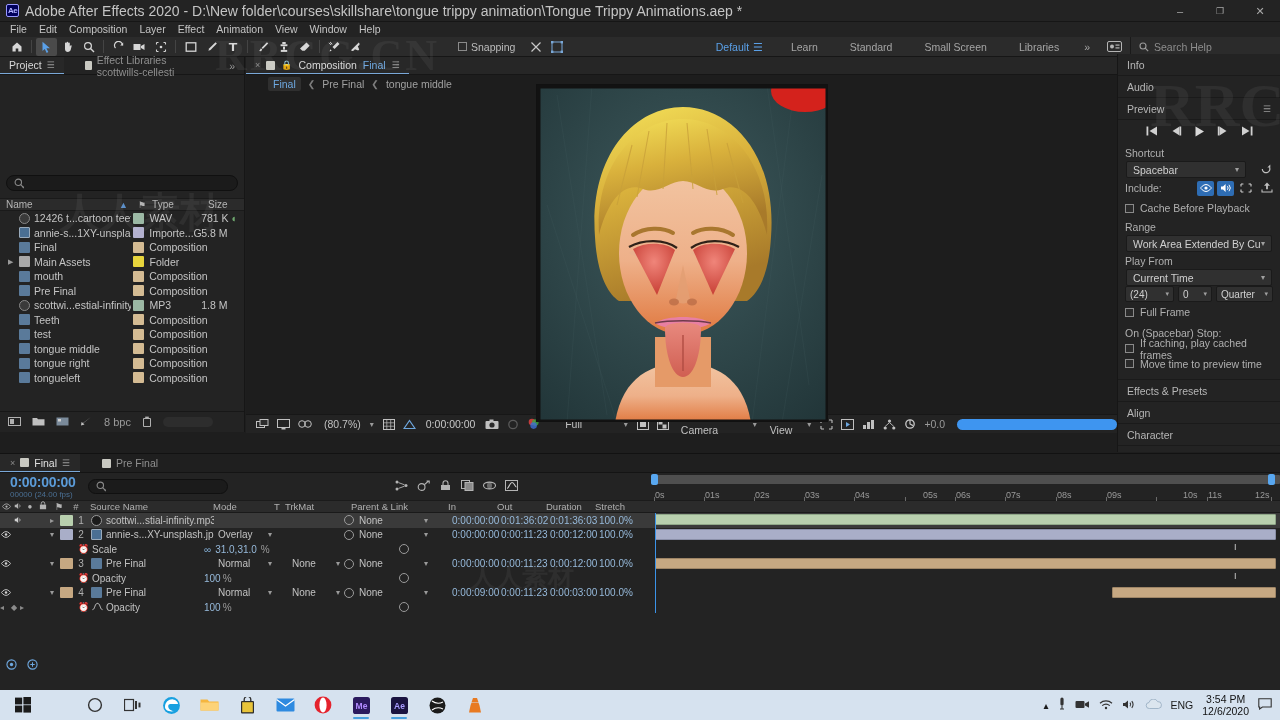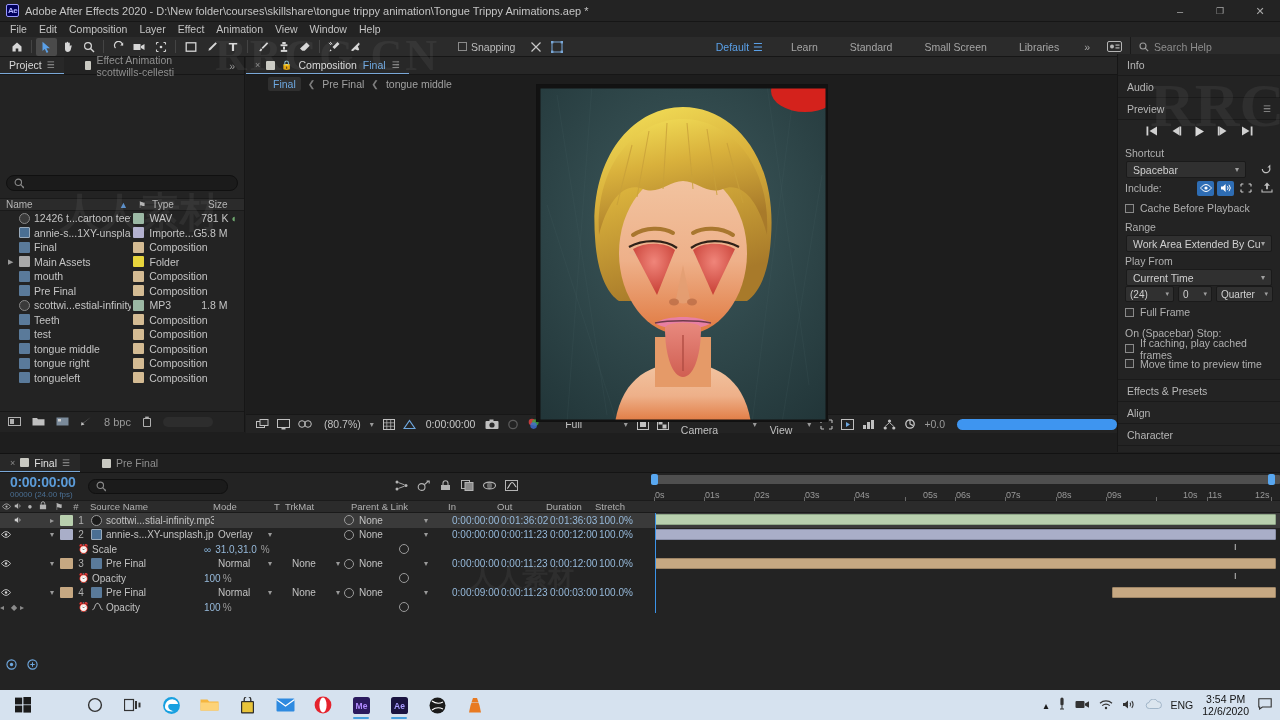--- a/index.html
+++ b/index.html
@@ -10,21 +10,21 @@
     -webkit-font-smoothing:antialiased;
   }
   .app{ position:relative; width:1280px; height:720px; }
 
   
   .titlebar{ height:22px; background:#232323; display:flex; align-items:center; padding-left:6px;
              border-bottom:1px solid #161616; position:relative; }
   .ae-logo{ width:13px;height:13px;background:#00005b;border:1px solid #9999ff;border-radius:2px;
             color:#b4b4ff;font-size:8px;font-weight:bold;display:flex;align-items:center;justify-content:center;
             margin-right:6px; letter-spacing:-0.5px;}
-  .title-text{ font-size:11px; color:#c4c4c4; white-space:nowrap; }
+  .title-text{ font-size:14px; color:#c4c4c4; white-space:nowrap; }
   .win-ctrl{ position:absolute; right:0; top:0; height:22px; display:flex; }
   .win-ctrl div{ width:40px;height:22px;display:flex;align-items:center;justify-content:center;color:#a8a8a8;font-size:11px;}
 
   
   .menubar{ height:15px; background:#232323; display:flex; align-items:center; padding-left:4px; gap:0px;}
   .menubar span{ font-size:10.5px; color:#c4c4c4; padding:0 6px; line-height:15px;}
 
   
   .toolbar{ height:20px; background:#2b2b2b; display:flex; align-items:center; padding-left:6px;
             border-bottom:1px solid #161616; position:relative;}
@@ -327,21 +327,21 @@
   </div>
 
   <div class="project">
     <div class="panel-tabs">
       <div class="ptab active">
         <span>Project</span>
         <span style="color:#9a9a9a;font-size:9px">☰</span>
       </div>
       <div class="ptab" style="margin-left:12px">
         <span class="sqr" style="background:#c9c9c2"></span>
-        <span>Effect Animation scottwills-cellesti</span>
+        <span>Effect Libraries scottwills-cellesti</span>
       </div>
       <div class="ptab" style="margin-left:auto;color:#9a9a9a">»</div>
     </div>
 
     <div class="proj-body"></div>
 
     <div class="proj-search">
       <svg width="11" height="11" viewBox="0 0 11 11">
           <circle cx="4.3" cy="4.3" r="3.2" fill="none" stroke="#8a8a8a" stroke-width="1.1"></circle>
           <line x1="6.7" y1="6.7" x2="9.6" y2="9.6" stroke="#8a8a8a" stroke-width="1.2"></line>

